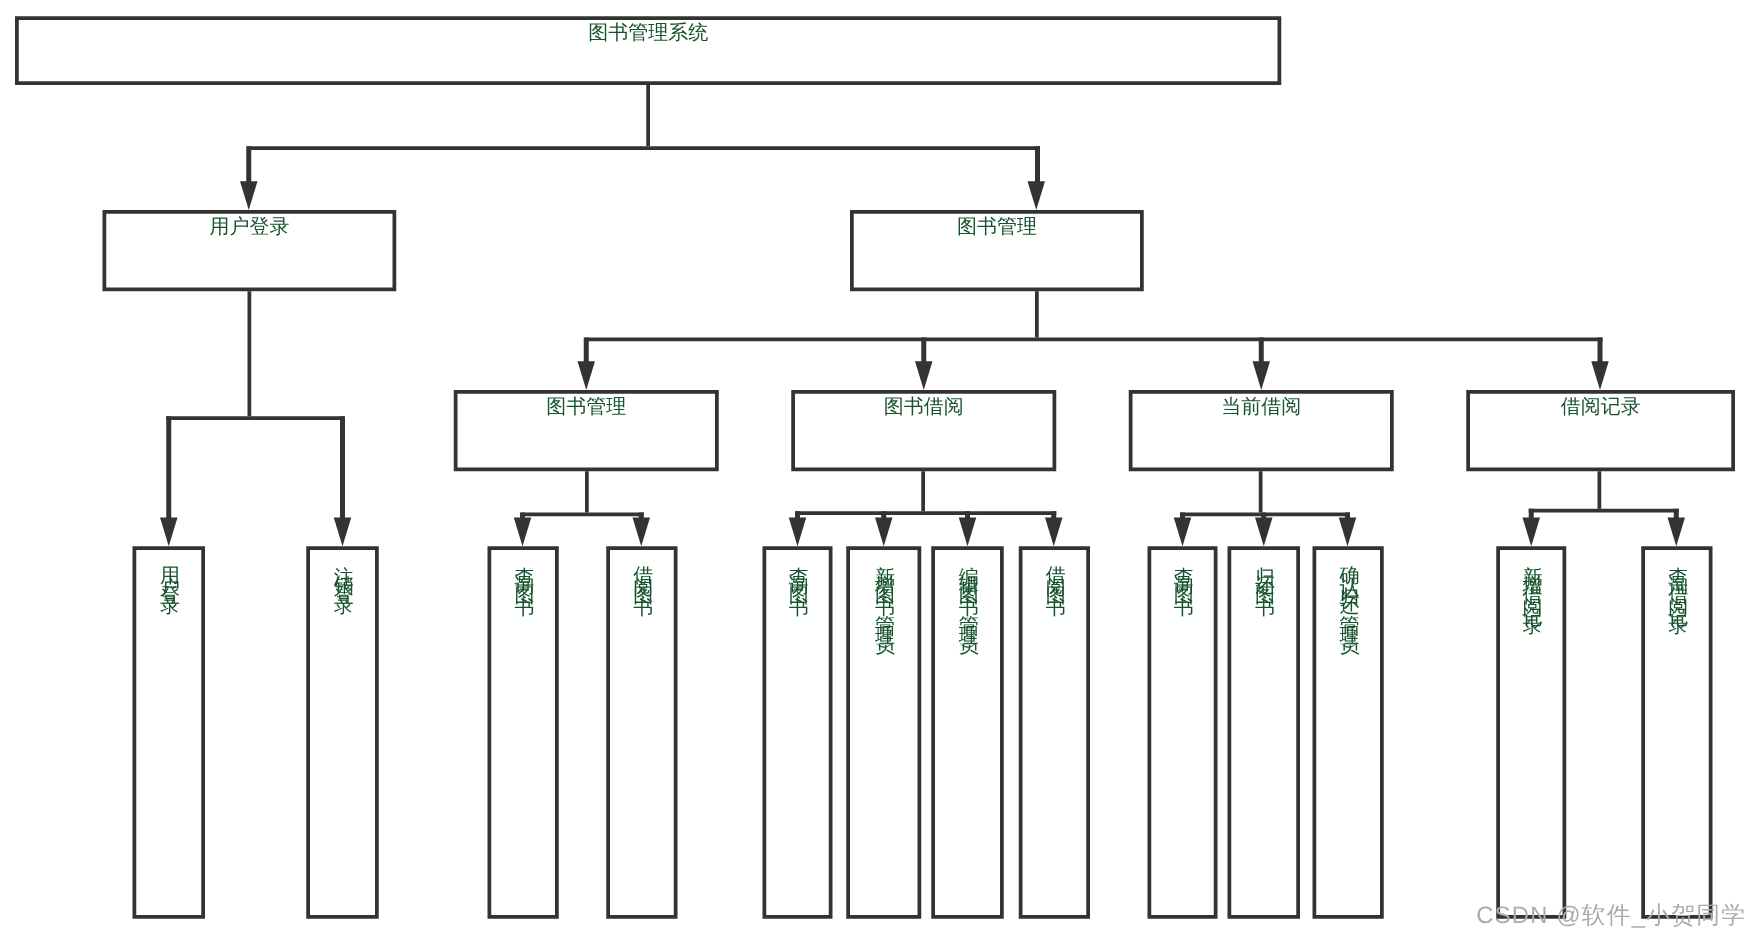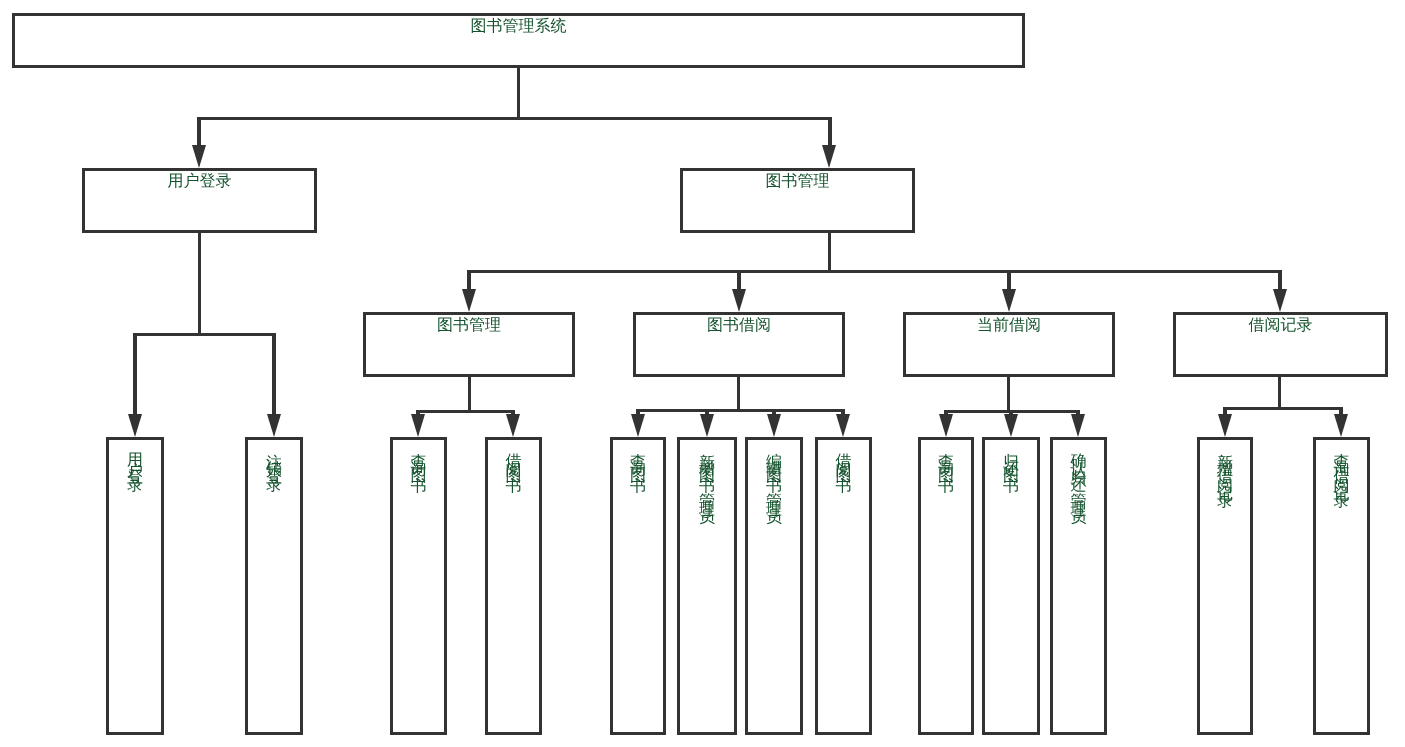--- a/index.html
+++ b/index.html
@@ -156,14 +156,15 @@
     <span class="vtext">确认归还（管理员）</span>
   </div>
 
   <div class="node leaf" style="left:1197px;width:56px;">
     <span class="vtext">新增借阅记录</span>
   </div>
   <div class="node leaf" style="left:1313px;width:57px;">
     <span class="vtext">查询借阅记录</span>
   </div>
 
+  <div class="watermark">CSDN @软件_小贺同学</div>
 
 </div>
 
 </body></html>

